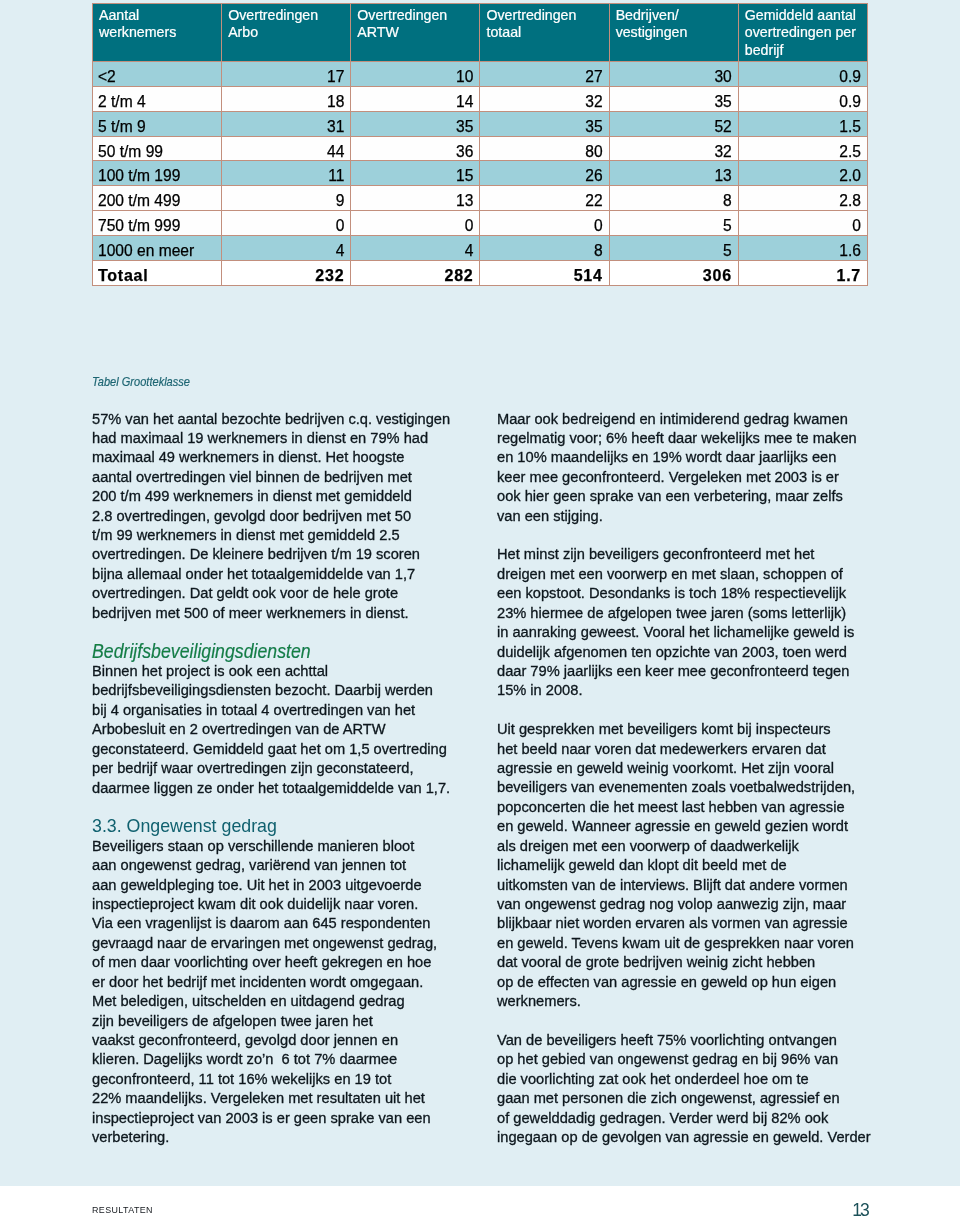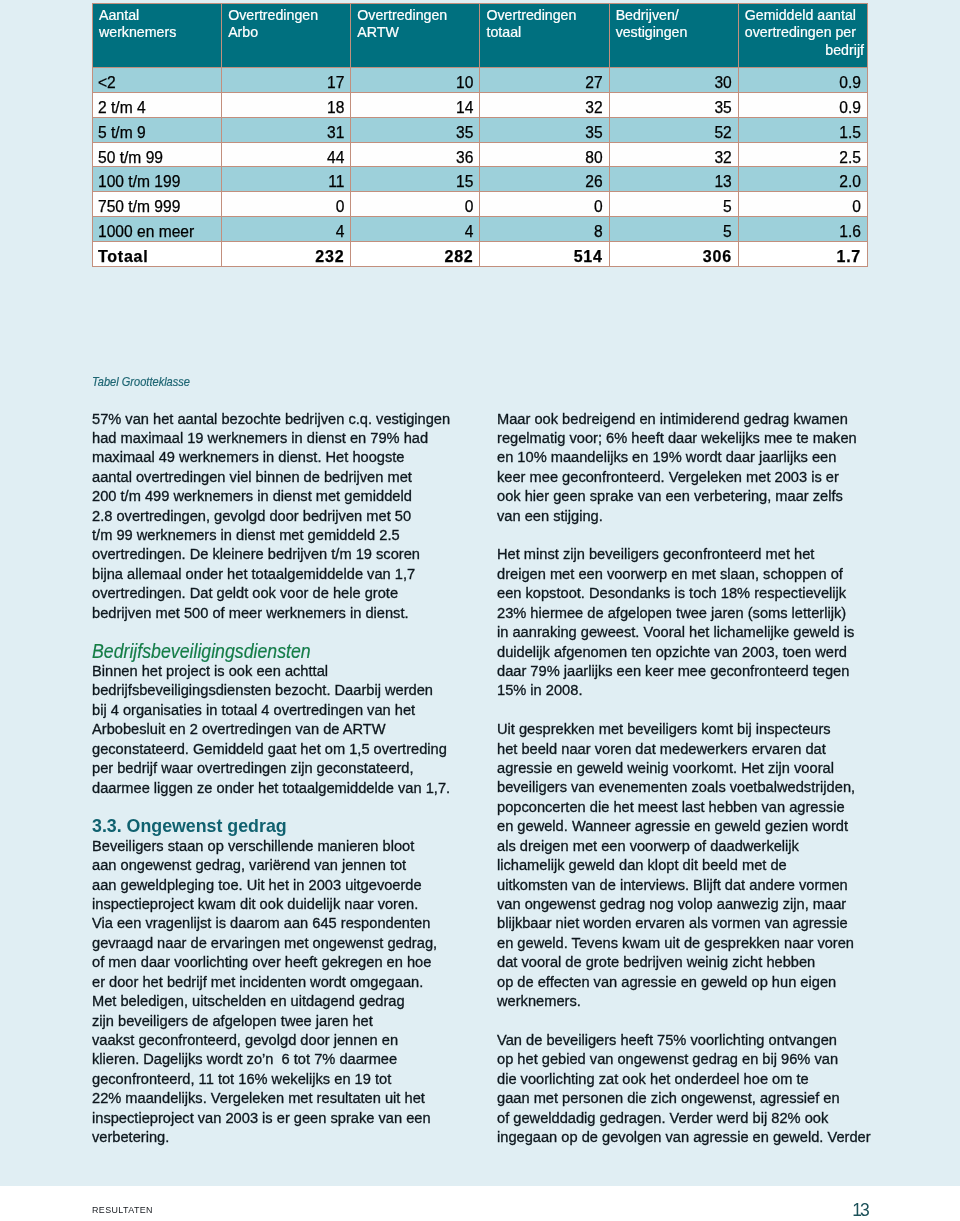--- a/index.html
+++ b/index.html
@@ -12,42 +12,42 @@
   .page { position:relative; width:960px; height:1221px; background:#e0eef3; }
   .bottom-white { position:absolute; left:0; top:1186px; width:960px; height:35px; background:#ffffff; }
 
   
   .tbl-wrap { position:absolute; left:92px; top:3px; width:776px; }
   table.grid { border-collapse:collapse; width:776px; table-layout:fixed; }
   table.grid td, table.grid th { border:1px solid #c28f7d; }
   table.grid thead th {
     background:#00707f; color:#ffffff; font-weight:normal; -webkit-text-stroke:0.22px #ffffff;
     font-size:14.2px; line-height:17.3px; text-align:left;
-    vertical-align:top; padding:3px 3px 8px 6px; height:44px; box-sizing:border-box;
+    vertical-align:top; padding:3px 3px 2px 6px; height:44px; box-sizing:border-box;
   }
   table.grid tbody td { -webkit-text-stroke:0.25px #000; font-size:15.6px; line-height:20px; height:23.9px; padding:0 6px 0 5px; vertical-align:middle; }
   table.grid tbody td > span { display:block; position:relative; top:3px; }
   table.grid tbody td.lbl { text-align:left; }
   table.grid tbody td.num { text-align:right; }
   tr.odd td { background:#9dd0da; }
   tr.even td { background:#fefefe; }
   table.grid tbody tr.total td { background:#ffffff; font-weight:bold; font-size:16px; letter-spacing:0.75px; }
 
   .caption { position:absolute; left:92px; top:374px; font-size:13px; font-style:italic; color:#1d6572; -webkit-text-stroke:0.2px #1d6572; }
   .caption span { display:inline-block; transform:scaleX(0.851); transform-origin:left center; }
 
   
   .col { position:absolute; top:409.5px; font-size:14.65px; line-height:19.42px; color:#0d171d; white-space:pre; -webkit-text-stroke:0.3px #0d171d; }
   .colL { left:92px; width:400px; }
   .colR { left:497px; width:400px; }
   .col p { margin:0; }
   .col p.gap { height:19.42px; }
   .subhead { color:#15803d; font-style:italic; font-size:20px; -webkit-text-stroke:0.2px #176f7d; }
   .subhead span { display:inline-block !important; transform:scaleX(0.886); transform-origin:left center; position:relative; top:-1px; }
-  .sec { color:#10616f; font-size:17.8px; font-weight:bold; line-height:19.42px; -webkit-text-stroke:0px; }
+  .sec { color:#10616f; font-size:17.8px; font-weight:normal; line-height:19.42px; -webkit-text-stroke:0px; }
 
   
   .footer-left { position:absolute; left:92px; top:1205px; font-size:8.9px; letter-spacing:0.42px; color:#15191e; }
   .footer-right { position:absolute; left:790px; top:1200px; width:78px; text-align:right; font-size:17.5px; color:#1c5159; letter-spacing:-1.8px; padding-right:1.8px; }
 </style>
 </head>
 <body>
 
 <div class="page">
 
@@ -71,21 +71,21 @@
               <span style="display: block;">Overtredingen</span>
               <span style="display: block;">totaal</span>
             </th>
             <th>
               <span style="display: block;">Bedrijven/</span>
               <span style="display: block;">vestigingen</span>
             </th>
             <th>
               <span style="display: block;">Gemiddeld aantal</span>
               <span style="display: block;">overtredingen per</span>
-              <span style="display: block; text-align: right;">bedrijf</span>
+              <span style="display: block;">bedrijf</span>
             </th>
           </tr>
         </thead>
       <tbody>
           <tr class="odd">
             <td class="lbl">
               <span>&lt;2</span>
             </td>
             <td class="num">
               <span>17</span>
@@ -174,20 +174,40 @@
               <span>15</span>
             </td>
             <td class="num">
               <span>26</span>
             </td>
             <td class="num">
               <span>13</span>
             </td>
             <td class="num">
               <span>2.0</span>
+            </td>
+          </tr>
+          <tr class="even">
+            <td class="lbl">
+              <span>200 t/m 499</span>
+            </td>
+            <td class="num">
+              <span>9</span>
+            </td>
+            <td class="num">
+              <span>13</span>
+            </td>
+            <td class="num">
+              <span>22</span>
+            </td>
+            <td class="num">
+              <span>8</span>
+            </td>
+            <td class="num">
+              <span>2.8</span>
             </td>
           </tr>
           <tr class="even">
             <td class="lbl">
               <span>750 t/m 999</span>
             </td>
             <td class="num">
               <span>0</span>
             </td>
             <td class="num">

